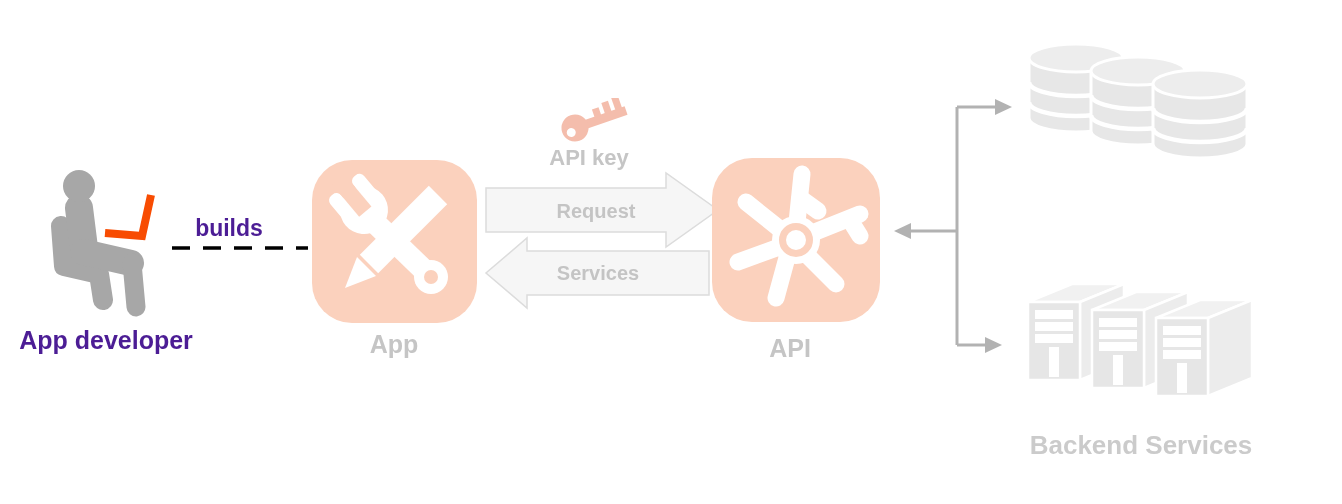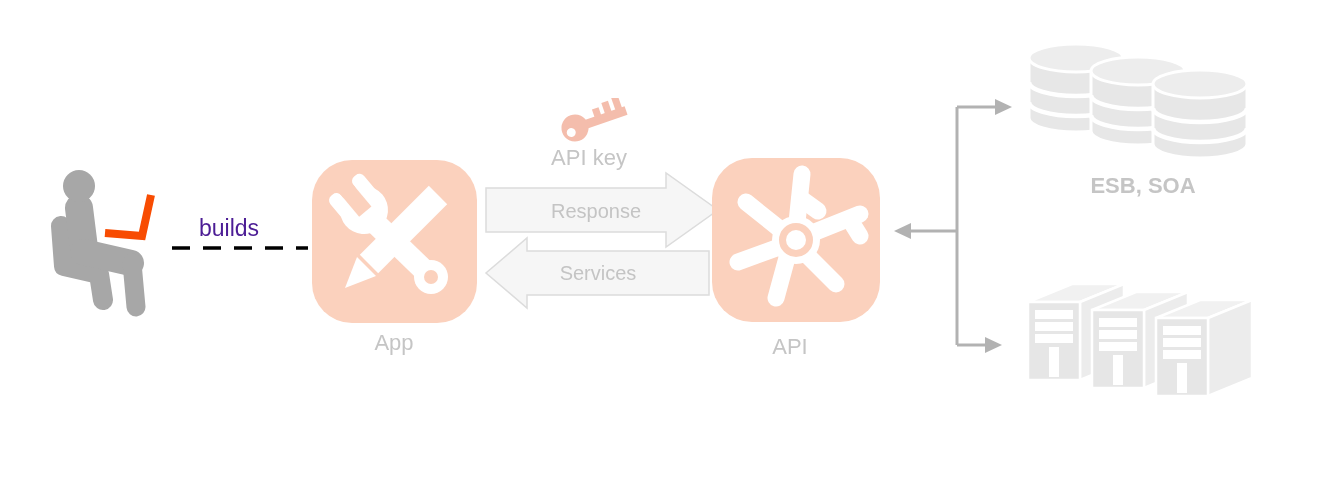--- a/index.html
+++ b/index.html
@@ -1,27 +1,27 @@
 <!DOCTYPE html>
 <html><head>
 <meta charset="utf-8">
 <style>
   html,body{margin:0;padding:0;background:#fff;}
   #stage{
     position:relative;width:1342px;height:504px;background:#ffffff;overflow:hidden;
     font-family:"Liberation Sans","DejaVu Sans",sans-serif;
   }
   .abs{position:absolute;}
-  .label{position:absolute;transform:translateX(-50%);white-space:nowrap;font-weight:normal;}
+  .label{position:absolute;transform:translateX(-50%);white-space:nowrap;font-weight:bold;}
   .label-black{color:#4c1d95;}
   .label-muted{color:#c5c5c5;}
   .node{
     position:absolute;background:#fbd1bd;border-radius:40px;
   }
-  .node-label{font-size:22px;}
+  .node-label{font-size:25px;}
   .arrow-text{font-size:20px;color:#c4c4c4;}
   .esb-lines{position:absolute;transform:translateX(-50%);text-align:center;
     font-weight:bold;font-size:22px;line-height:28px;color:#c5c5c5;}
 </style>
 </head>
 <body>
 
 <div id="stage">
 
   <svg class="abs" style="left:45px;top:160px" width="130" height="160" viewBox="0 0 130 160">
@@ -31,20 +31,21 @@
     <line x1="34" y1="48" x2="39" y2="88" stroke="#a7a7a7" stroke-width="28" stroke-linecap="round"></line>
 
     <line x1="38" y1="92" x2="86" y2="103" stroke="#a7a7a7" stroke-width="26" stroke-linecap="round"></line>
 
     <line x1="87" y1="103" x2="91" y2="147" stroke="#a7a7a7" stroke-width="19" stroke-linecap="round"></line>
 
     <circle cx="34" cy="26" r="16" fill="#a7a7a7"></circle>
 
     <polyline points="60,73 97,76 106,35" fill="none" stroke="#f84c02" stroke-width="8" stroke-linejoin="miter"></polyline>
   </svg>
+  <div class="label label-black" style="left:106px;top:326px;font-size:25px">App developer</div>
 
   <div class="label label-black" style="left:229px;top:215px;font-size:23px">builds</div>
   <svg class="abs" style="left:170px;top:244px" width="140" height="8" viewBox="0 0 140 8">
     <line x1="2" y1="4" x2="138" y2="4" stroke="#000" stroke-width="3.5" stroke-dasharray="18 13"></line>
   </svg>
 
   <div class="node" style="left:312px;top:160px;width:165px;height:163px">
     <svg width="165" height="163" viewBox="0 0 165 163">
 
       <line x1="58" y1="58" x2="114" y2="112" stroke="#fff" stroke-width="22"></line>
@@ -75,21 +76,21 @@
       <circle cx="26" cy="30" r="13.5" fill="#f4bdac"></circle>
       <circle cx="21" cy="33" r="4.5" fill="#ffffff"></circle>
     </g>
   </svg>
   <div class="label label-muted" style="left:589px;top:145px;font-size:22px">API key</div>
 
   <svg class="abs" style="left:480px;top:165px" width="245" height="150" viewBox="0 0 245 150">
     <path d="M6,23 H186 V8 L238,45 L186,82 V67 H6 Z" fill="#f6f6f6" stroke="#dcdcdc" stroke-width="1.5"></path>
     <path d="M229,86 H47 V73 L6,108 L47,143 V130 H229 Z" fill="#f6f6f6" stroke="#dcdcdc" stroke-width="1.5"></path>
   </svg>
-  <div class="label arrow-text" style="left:596px;top:200px">Response</div>
+  <div class="label arrow-text" style="left:596px;top:200px">Request</div>
   <div class="label arrow-text" style="left:598px;top:262px">Services</div>
 
   <div class="node" style="left:712px;top:158px;width:168px;height:164px">
     <svg width="168" height="164" viewBox="0 0 168 164">
       <g stroke="#fff" stroke-width="17" stroke-linecap="round">
         <line x1="84" y1="74" x2="90" y2="16"></line>
         <line x1="88" y1="40" x2="106" y2="53"></line>
         <line x1="74" y1="76" x2="34" y2="44"></line>
         <line x1="70" y1="88" x2="26" y2="104"></line>
         <line x1="76" y1="96" x2="64" y2="140"></line>
@@ -129,21 +130,20 @@
       <path d="M1,60 a47,14 0 0 0 94,0" fill="none" stroke="#fff" stroke-width="4.5"></path>
     </g>
     <g transform="translate(132,33)">
       <path d="M1,16 v60 a47,14 0 0 0 94,0 v-60" fill="#e7e7e7" stroke="#fff" stroke-width="3"></path>
       <ellipse cx="48" cy="16" rx="47" ry="14" fill="#ededed" stroke="#fff" stroke-width="3"></ellipse>
       <path d="M1,40 a47,14 0 0 0 94,0" fill="none" stroke="#fff" stroke-width="4.5"></path>
       <path d="M1,60 a47,14 0 0 0 94,0" fill="none" stroke="#fff" stroke-width="4.5"></path>
     </g>
   </svg>
   <div class="esb-lines" style="left:1143px;top:172px">
-    <div>ESB, SOA</div>
   </div>
 
   <svg class="abs" style="left:1020px;top:275px" width="245" height="135" viewBox="0 0 245 135">
     <g transform="translate(8,9)">
       <polygon points="0,18 44,0 96,0 52,18" fill="#f1f1f1" stroke="#fff" stroke-width="2.5" transform="translate(0,0)"></polygon>
       <polygon points="52,18 96,0 96,78 52,96" fill="#ececec" stroke="#fff" stroke-width="2.5"></polygon>
       <rect x="0" y="18" width="52" height="78" fill="#e6e6e6" stroke="#fff" stroke-width="2.5"></rect>
       <rect x="7" y="26" width="38" height="9" fill="#fff"></rect>
       <rect x="7" y="38" width="38" height="9" fill="#fff"></rect>
       <rect x="7" y="50" width="38" height="9" fill="#fff"></rect>
@@ -161,14 +161,15 @@
     <g transform="translate(136,25)">
       <polygon points="0,18 44,0 96,0 52,18" fill="#f1f1f1" stroke="#fff" stroke-width="2.5"></polygon>
       <polygon points="52,18 96,0 96,78 52,96" fill="#ececec" stroke="#fff" stroke-width="2.5"></polygon>
       <rect x="0" y="18" width="52" height="78" fill="#e6e6e6" stroke="#fff" stroke-width="2.5"></rect>
       <rect x="7" y="26" width="38" height="9" fill="#fff"></rect>
       <rect x="7" y="38" width="38" height="9" fill="#fff"></rect>
       <rect x="7" y="50" width="38" height="9" fill="#fff"></rect>
       <rect x="21" y="63" width="10" height="30" fill="#fff"></rect>
     </g>
   </svg>
+  <div class="label" style="left:1141px;top:430px;font-size:26px;color:#cbcbcb">Backend Services</div>
 
 </div>
 
 </body></html>

